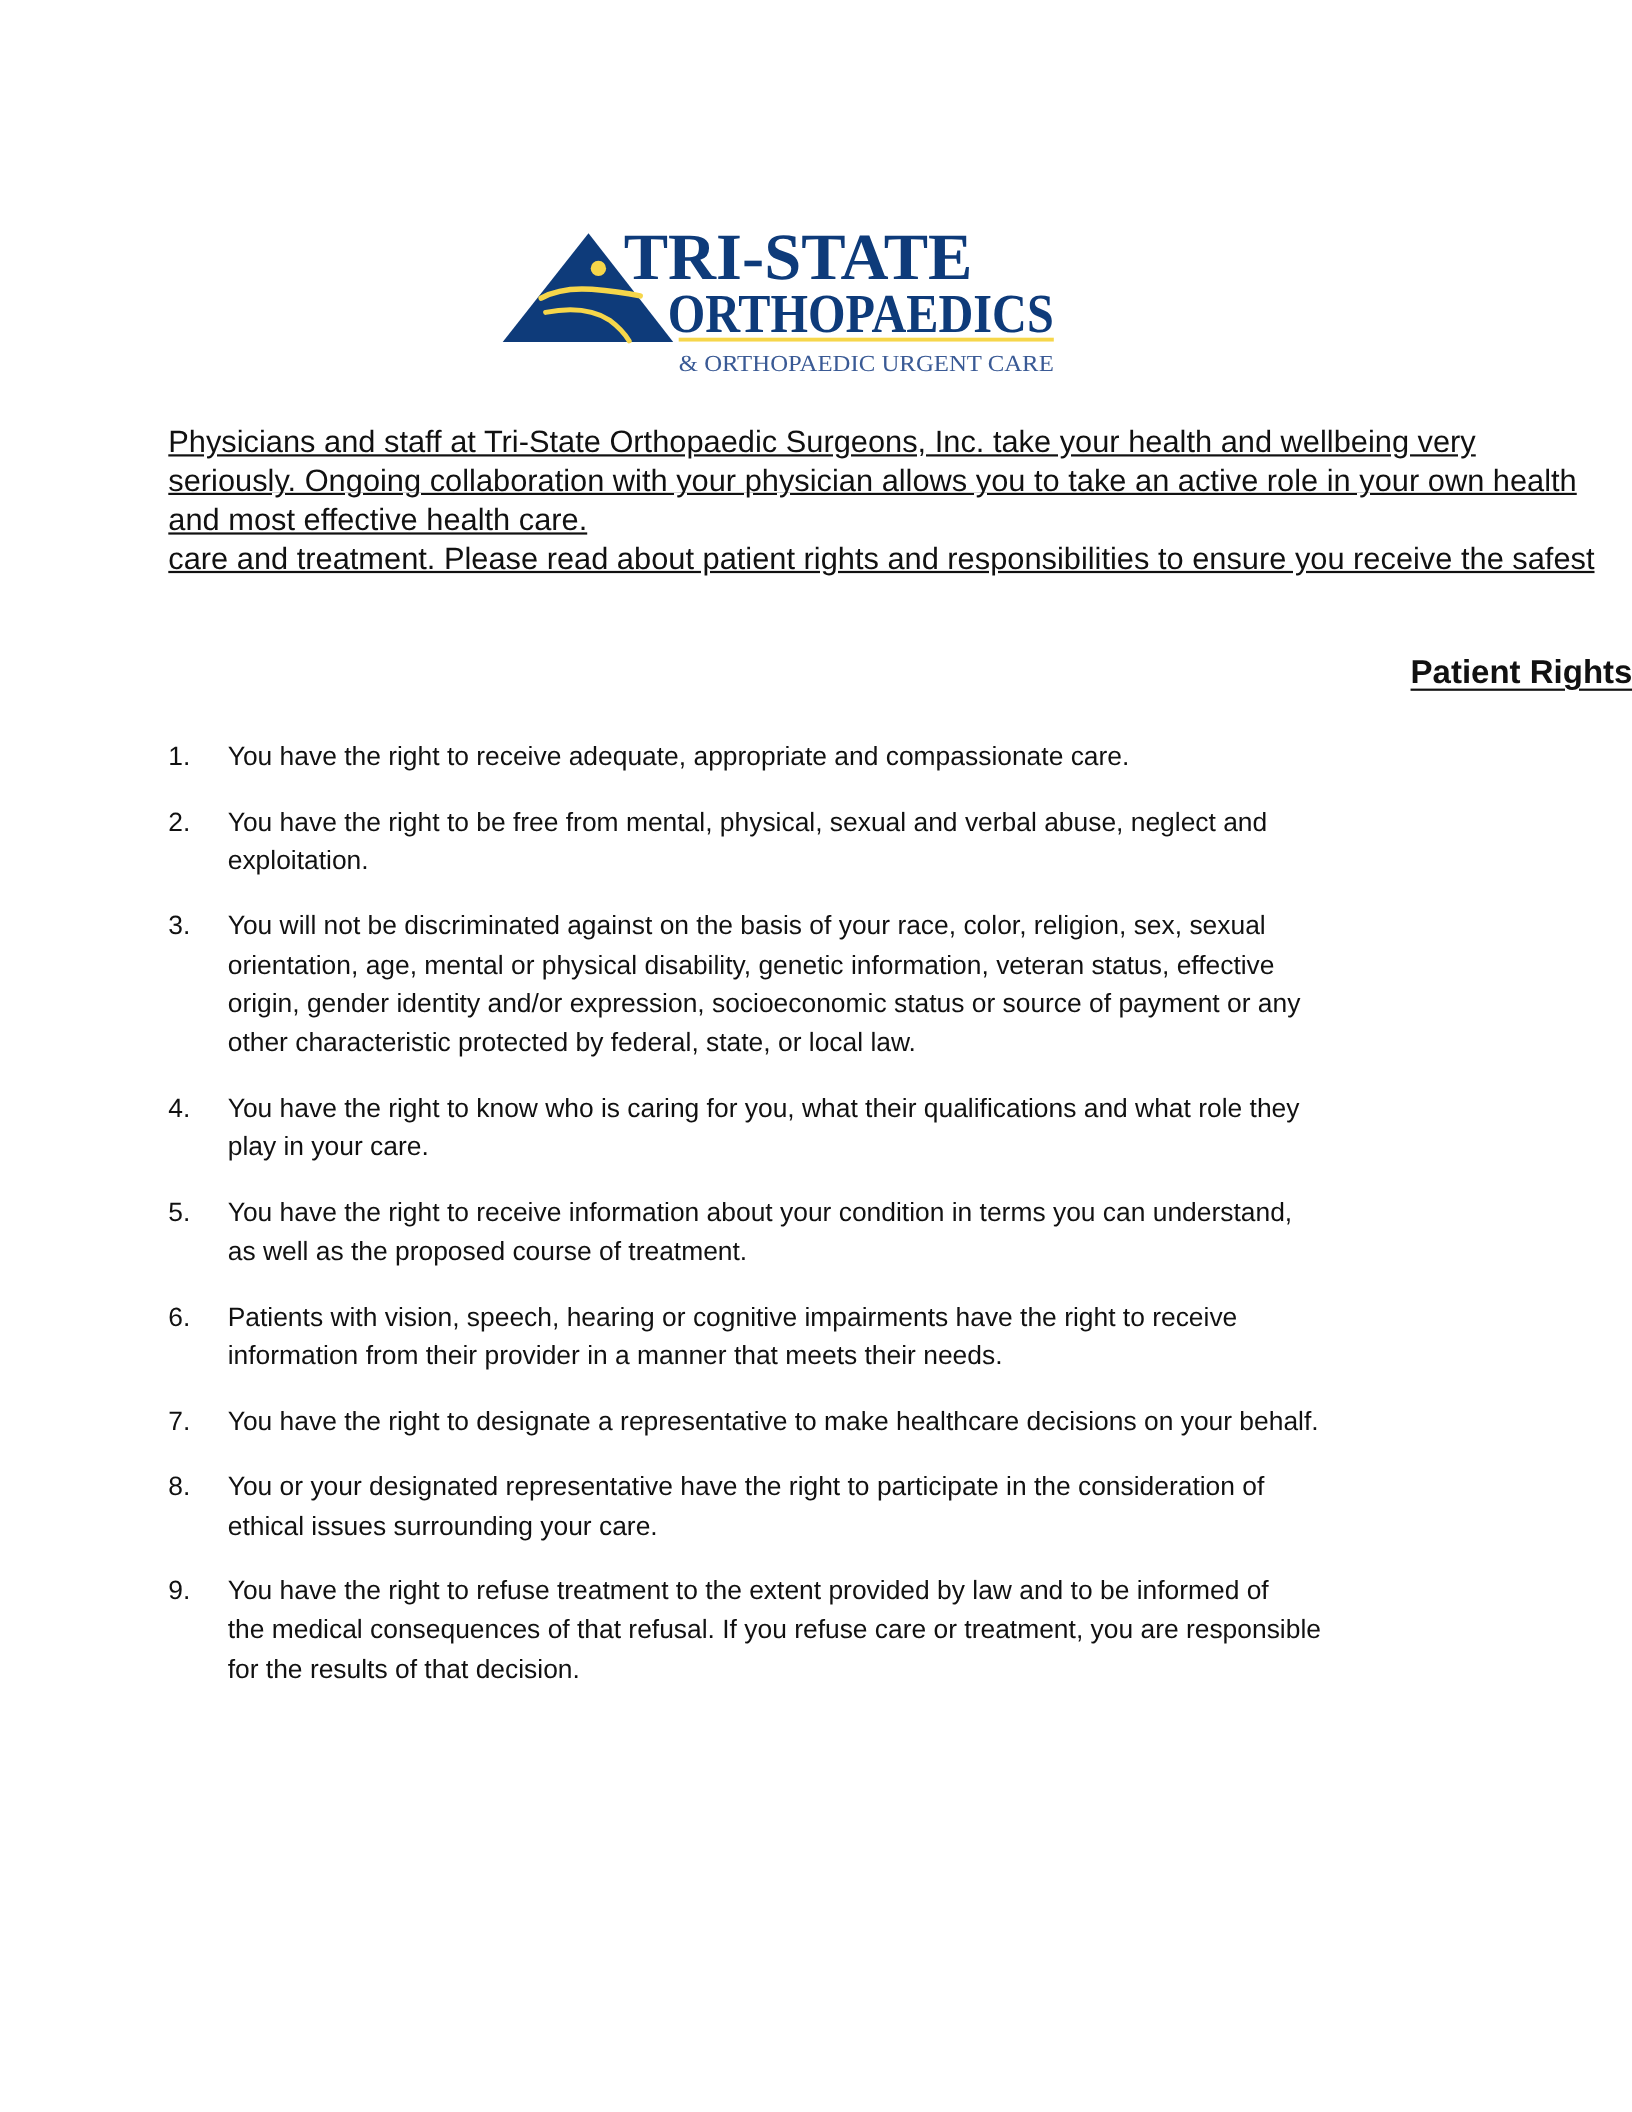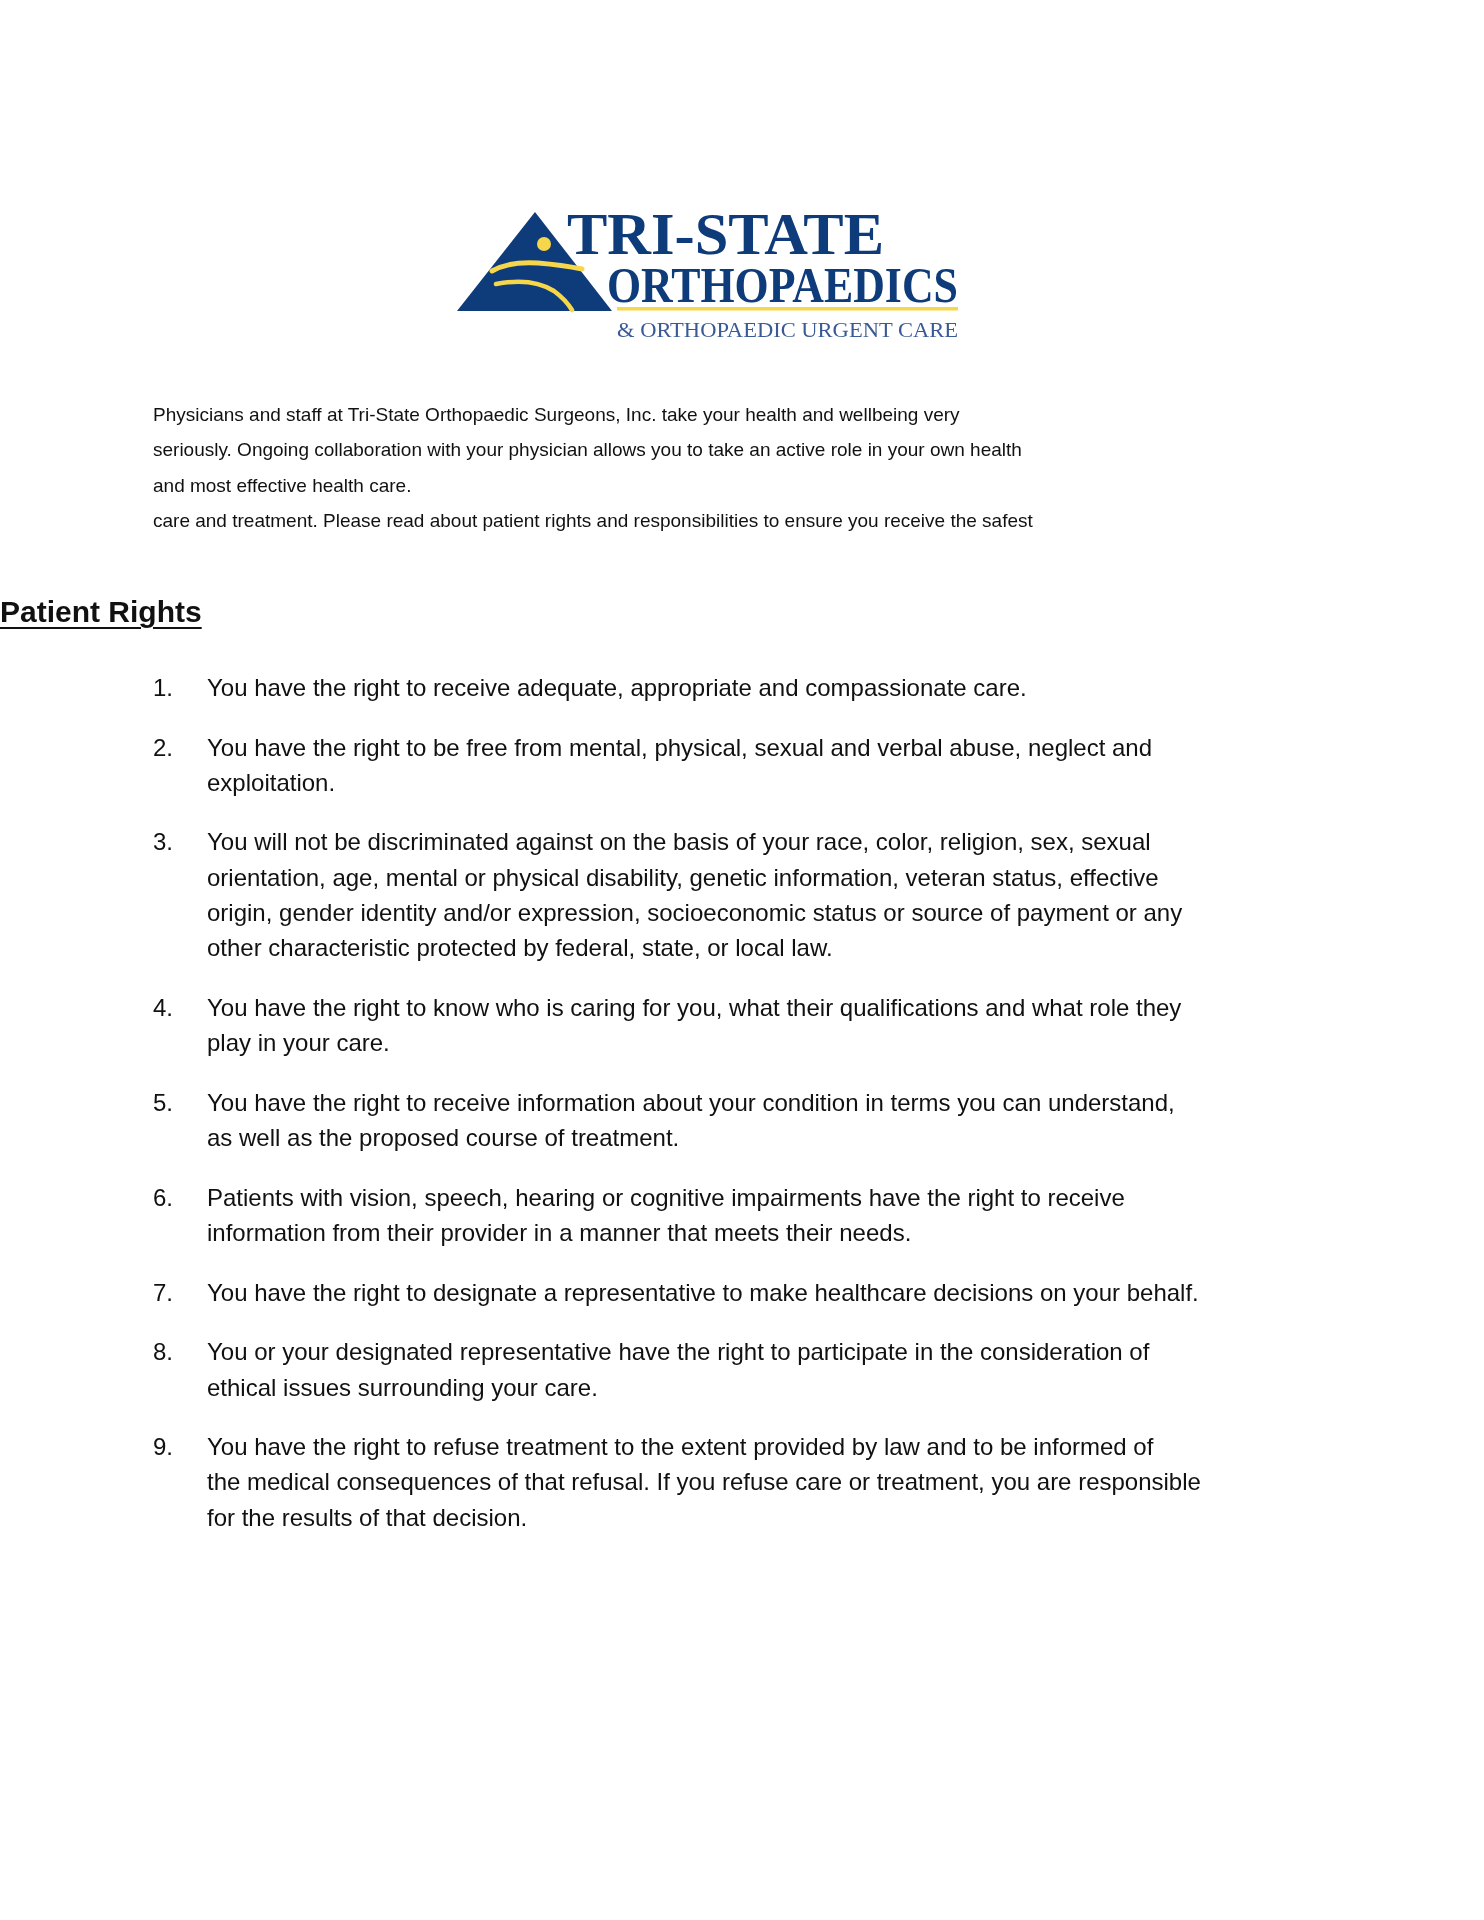--- a/index.html
+++ b/index.html
@@ -18,35 +18,36 @@
   .logo {
     position: absolute;
     left: 450px;
     top: 205px;
     width: 520px;
     height: 145px;
   }
   .intro {
     position: absolute;
     left: 153px;
-    top: 397px;
+    top: 384px;
     width: 1200px;
-    font-size: 19px;
+    font-size: 28px;
     line-height: 35.3px;
+    text-decoration: underline;
   }
   .line {
     display: block;
     white-space: nowrap;
   }
   .heading {
     position: absolute;
     left: 0;
     width: 1484px;
     top: 594px;
-    text-align: left;
+    text-align: right;
     font-size: 30px;
     line-height: 36px;
     font-weight: bold;
     color: #111111;
   }
   .heading span {
     text-decoration: underline;
     text-decoration-thickness: 2px;
     text-underline-offset: 5px;
   }

